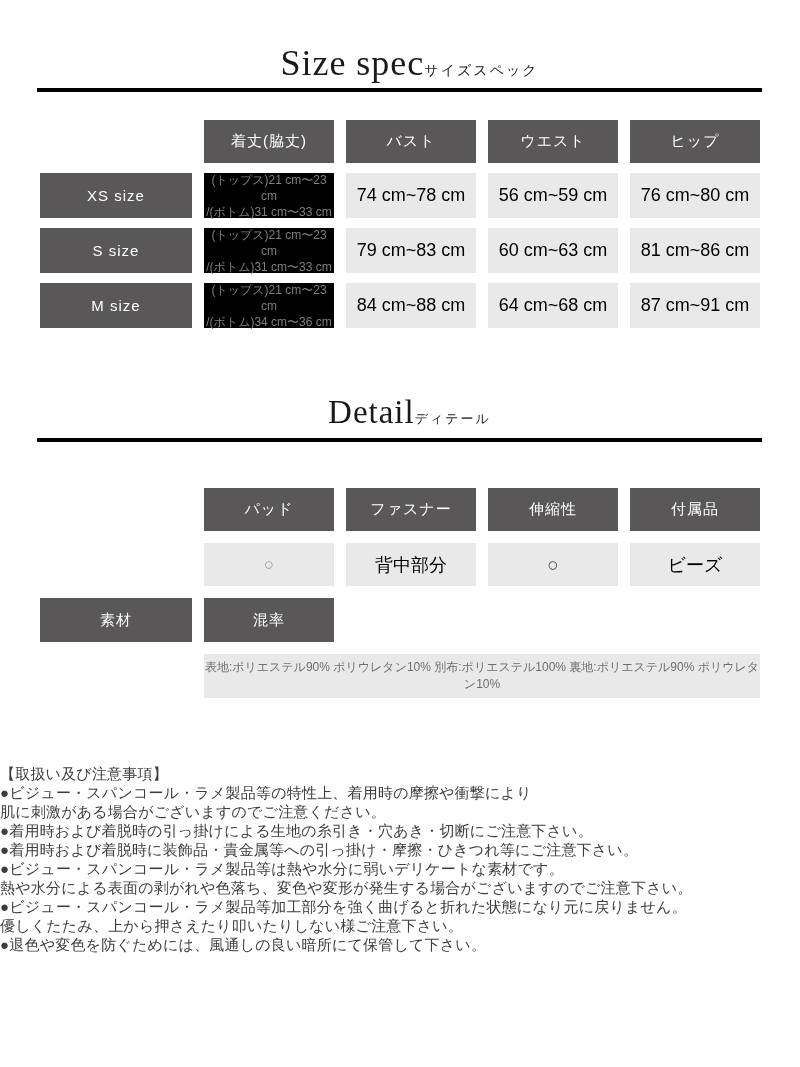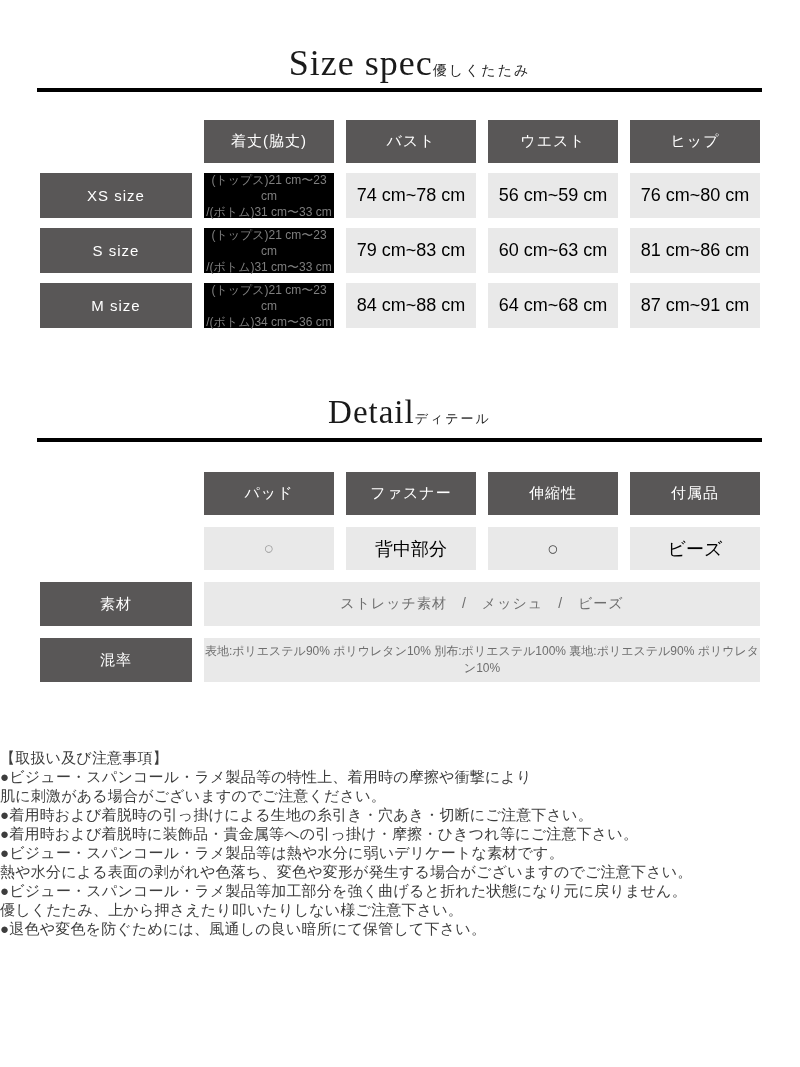--- a/index.html
+++ b/index.html
@@ -53,21 +53,21 @@
     column-gap: 12px;
     margin-left: 40px;
     width: 684px;
   }
   .size-grid {
     margin-top: 28px;
     grid-template-rows: 43px 45px 45px 45px;
     row-gap: 10px;
   }
   .detail-grid {
-    margin-top: 30px;
+    margin-top: 46px;
     grid-template-rows: 43px 43px 44px 44px;
     row-gap: 12px;
   }
   .cell {
     display: flex;
     align-items: center;
     justify-content: center;
     text-align: center;
   }
   .cell-dark {
@@ -109,21 +109,21 @@
   }
   .note-line { white-space: nowrap; }
 </style>
 </head>
 <body>
 
 <div class="page">
 
   <div class="section-title title-size">
     <span class="title-en">Size spec</span>
-    <span class="title-ja">優しくたたみ</span>
+    <span class="title-ja">サイズスペック</span>
   </div>
   <div class="rule"></div>
 
   <div class="grid size-grid">
 
     <div class="cell cell-empty"></div>
     <div class="cell cell-dark">着丈(脇丈)</div>
     <div class="cell cell-dark">バスト</div>
     <div class="cell cell-dark">ウエスト</div>
     <div class="cell cell-dark">ヒップ</div>
@@ -170,21 +170,20 @@
     <div class="cell cell-dark">伸縮性</div>
     <div class="cell cell-dark">付属品</div>
 
     <div class="cell cell-empty"></div>
     <div class="cell cell-light circle-light">○</div>
     <div class="cell cell-light">背中部分</div>
     <div class="cell cell-light circle-dark">○</div>
     <div class="cell cell-light">ビーズ</div>
 
     <div class="cell cell-dark">素材</div>
-    <div class="cell cell-light cell-span cell-material">ストレッチ素材　/　メッシュ　/　ビーズ</div>
 
     <div class="cell cell-dark">混率</div>
     <div class="cell cell-light cell-span cell-mixture">表地:ポリエステル90% ポリウレタン10% 別布:ポリエステル100% 裏地:ポリエステル90% ポリウレタン10%</div>
   </div>
 
   <div class="notes">
     <div class="note-line">【取扱い及び注意事項】</div>
     <div class="note-line">●ビジュー・スパンコール・ラメ製品等の特性上、着用時の摩擦や衝撃により</div>
     <div class="note-line">肌に刺激がある場合がございますのでご注意ください。</div>
     <div class="note-line">●着用時および着脱時の引っ掛けによる生地の糸引き・穴あき・切断にご注意下さい。</div>

